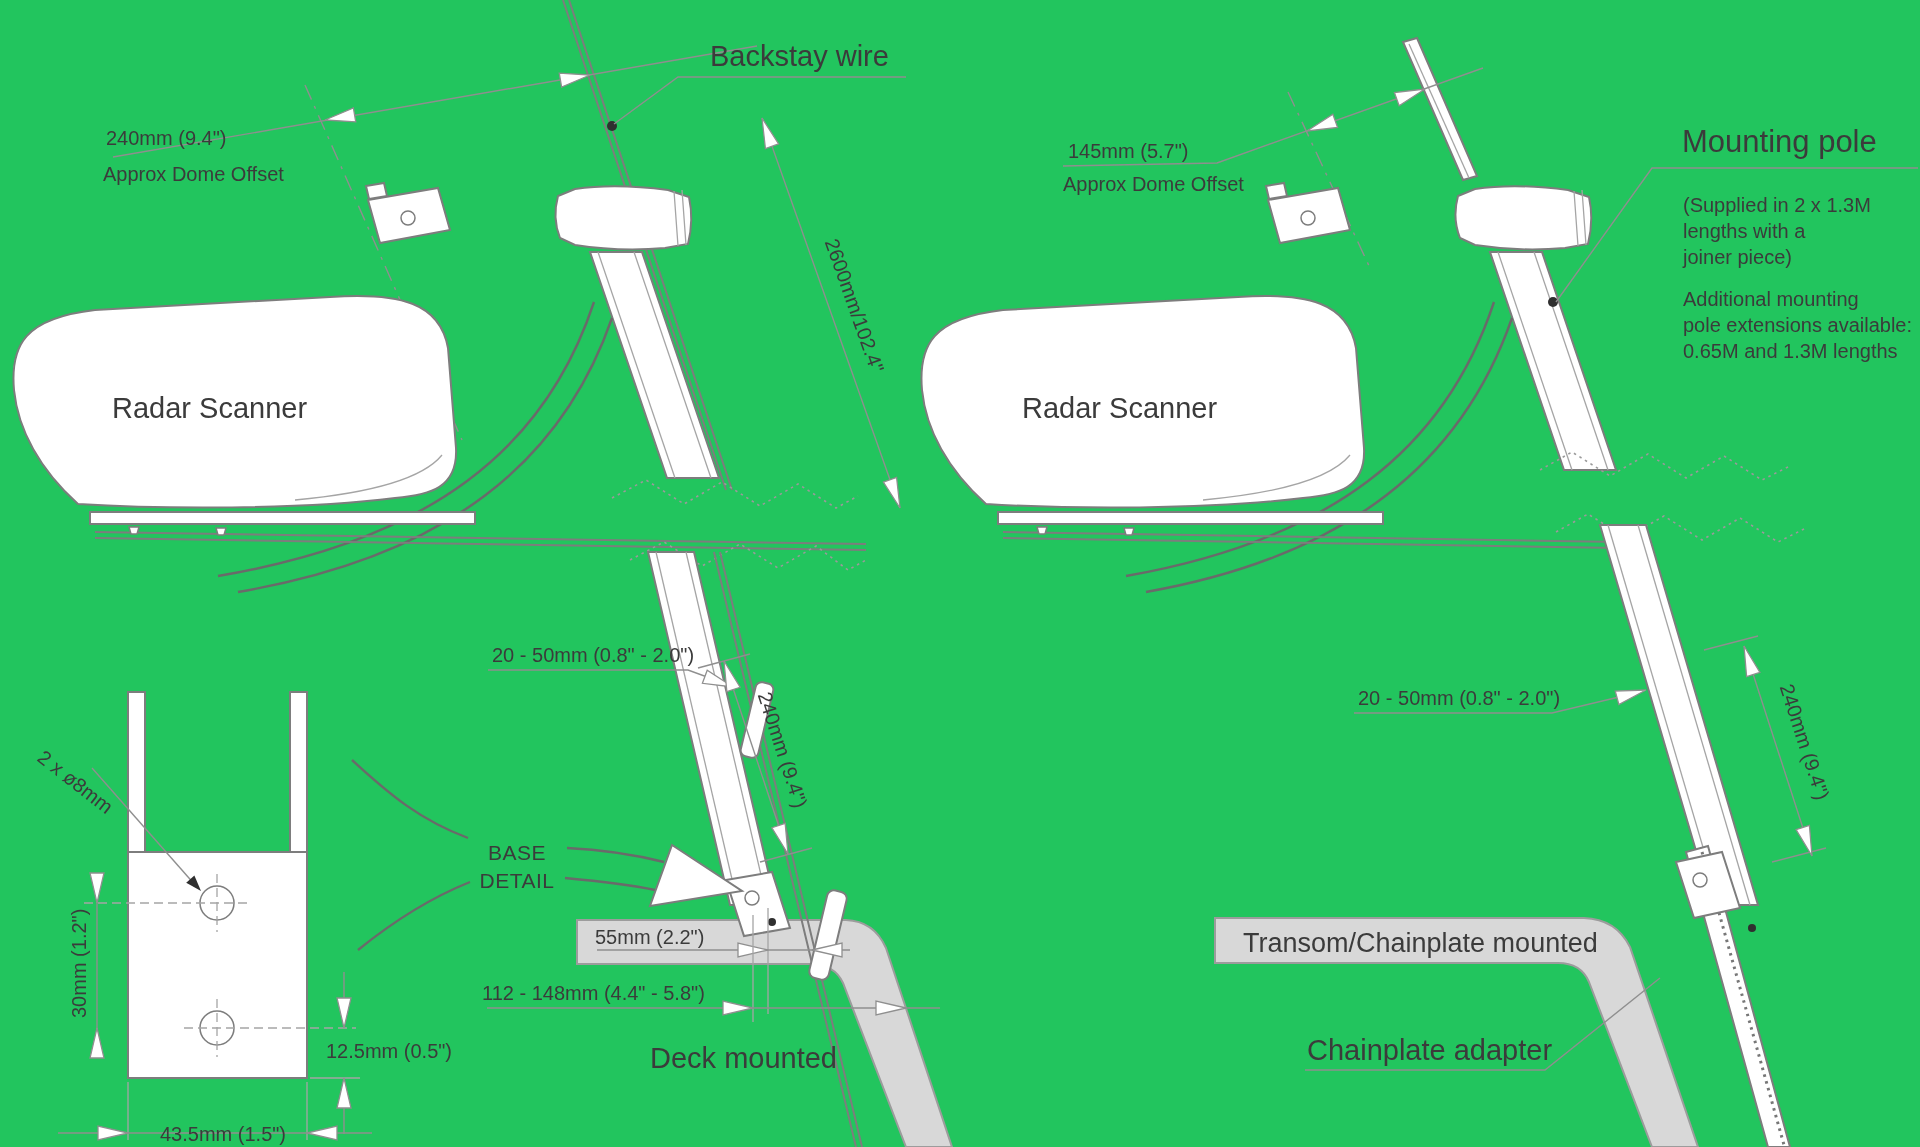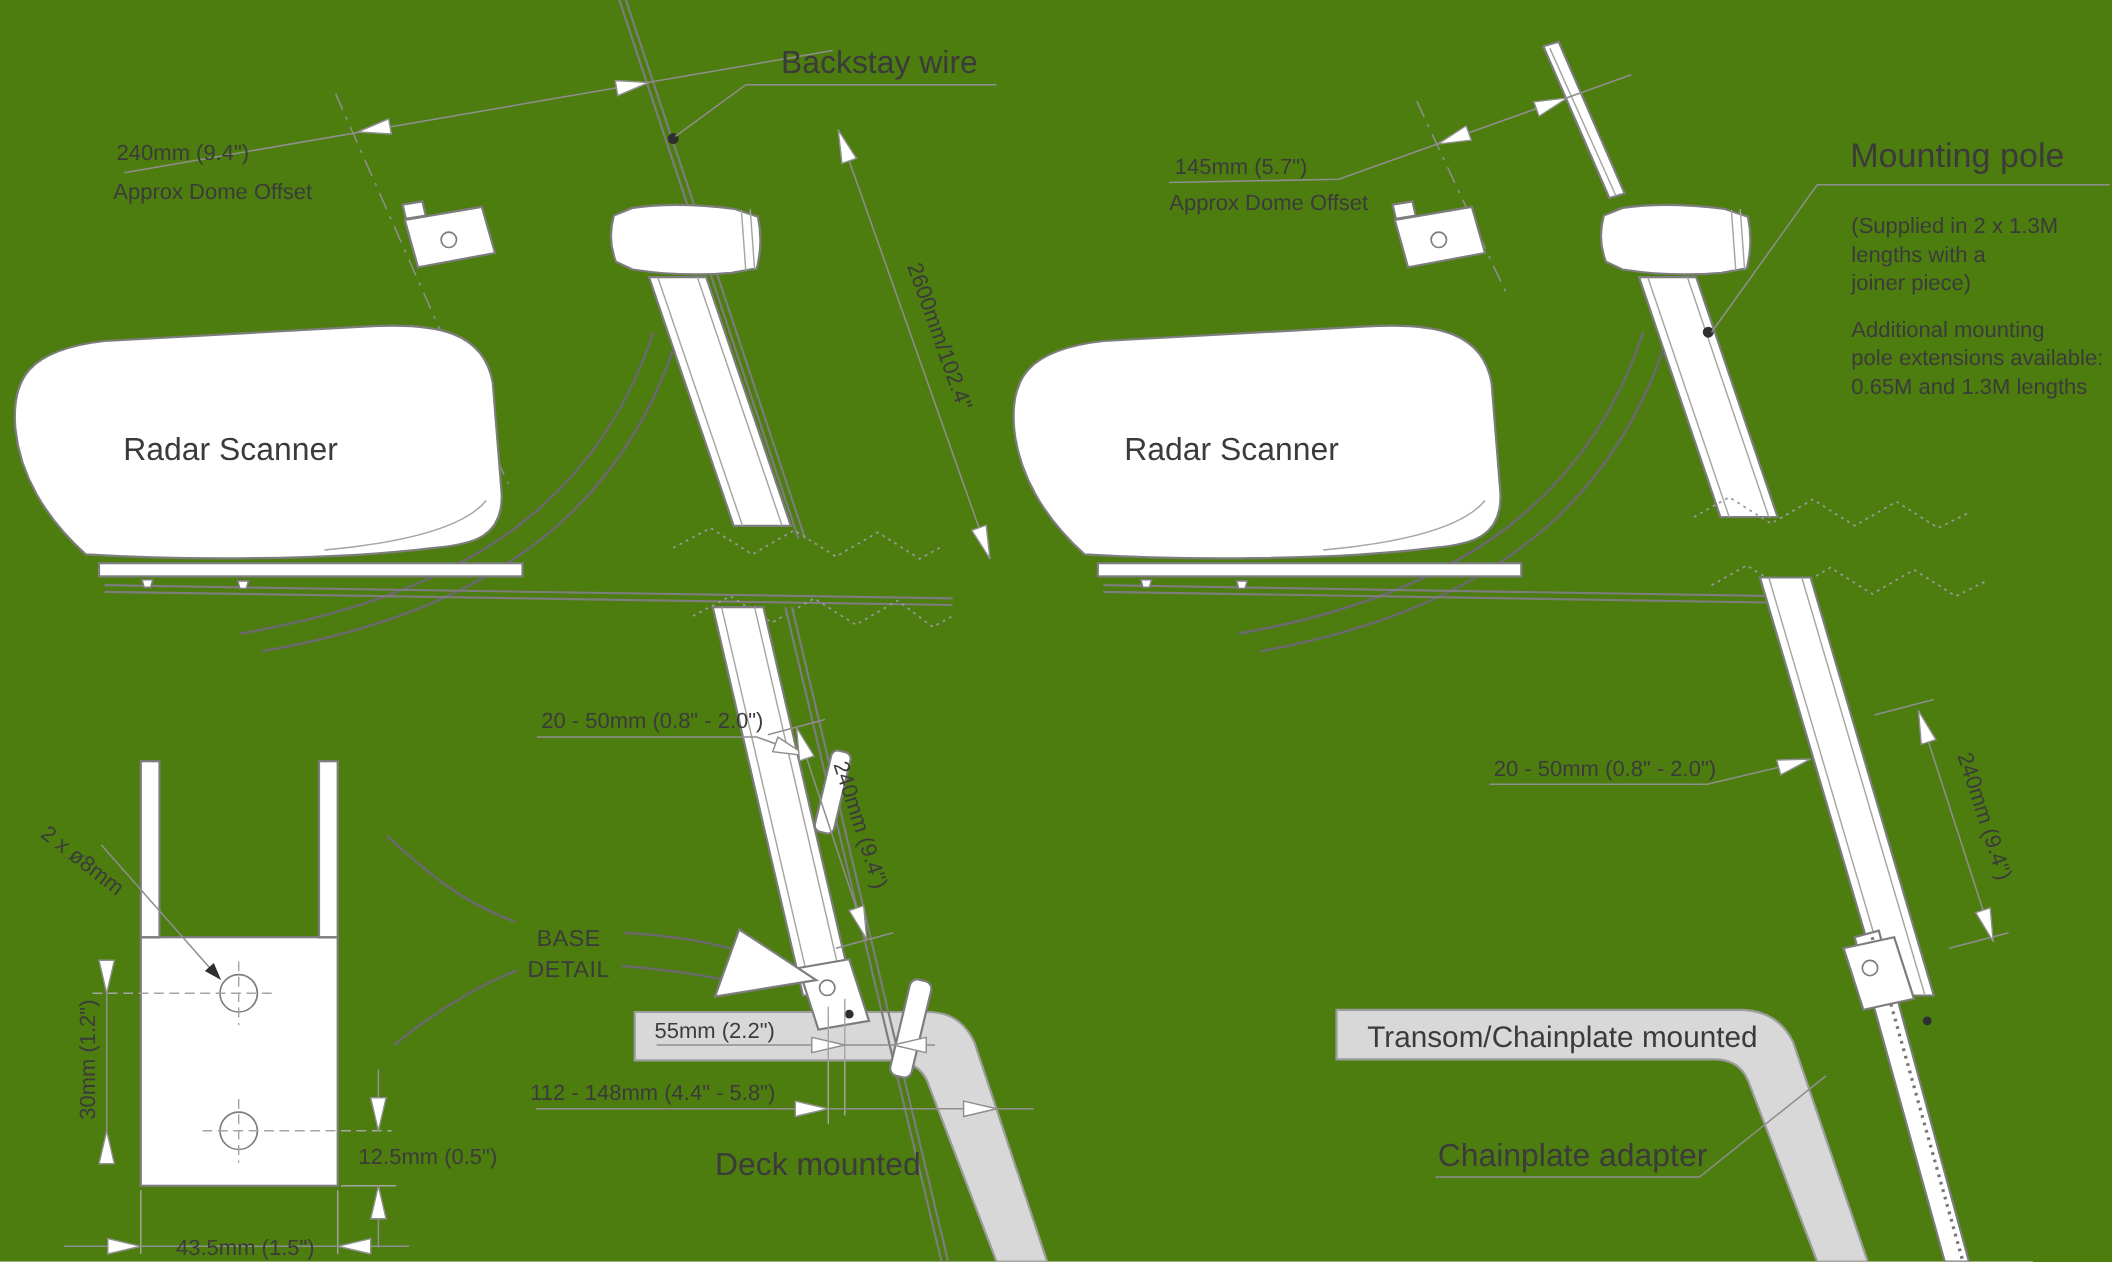--- a/index.html
+++ b/index.html
@@ -1,16 +1,16 @@
 <!DOCTYPE html>
 <html><head>
 <meta charset="utf-8">
 <style>
   html,body{margin:0;padding:0;background:#fdfdfd;}
-  .canvas{position:relative;width:1920px;height:1147px;background:#4d7c0f;overflow:hidden;
+  .canvas{position:relative;width:1920px;height:1147px;background:#22c55e;overflow:hidden;
           font-family:"Liberation Sans",sans-serif;}
   svg text{fill:#3b3b3b;font-family:"Liberation Sans",sans-serif;}
   .t-xl{font-size:29px;}
   .t-lg{font-size:27px;}
   .t-dim{font-size:20px;}
   .t-note{font-size:20px;}
   .t-base{font-size:21px;letter-spacing:.5px;}
   .ln{fill:none;stroke:#7d7d7d;stroke-width:2;}
   .ln-dk{fill:none;stroke:#6a6a6a;stroke-width:2.4;}
   .thin{fill:none;stroke:#a5a5a5;stroke-width:1.3;}

